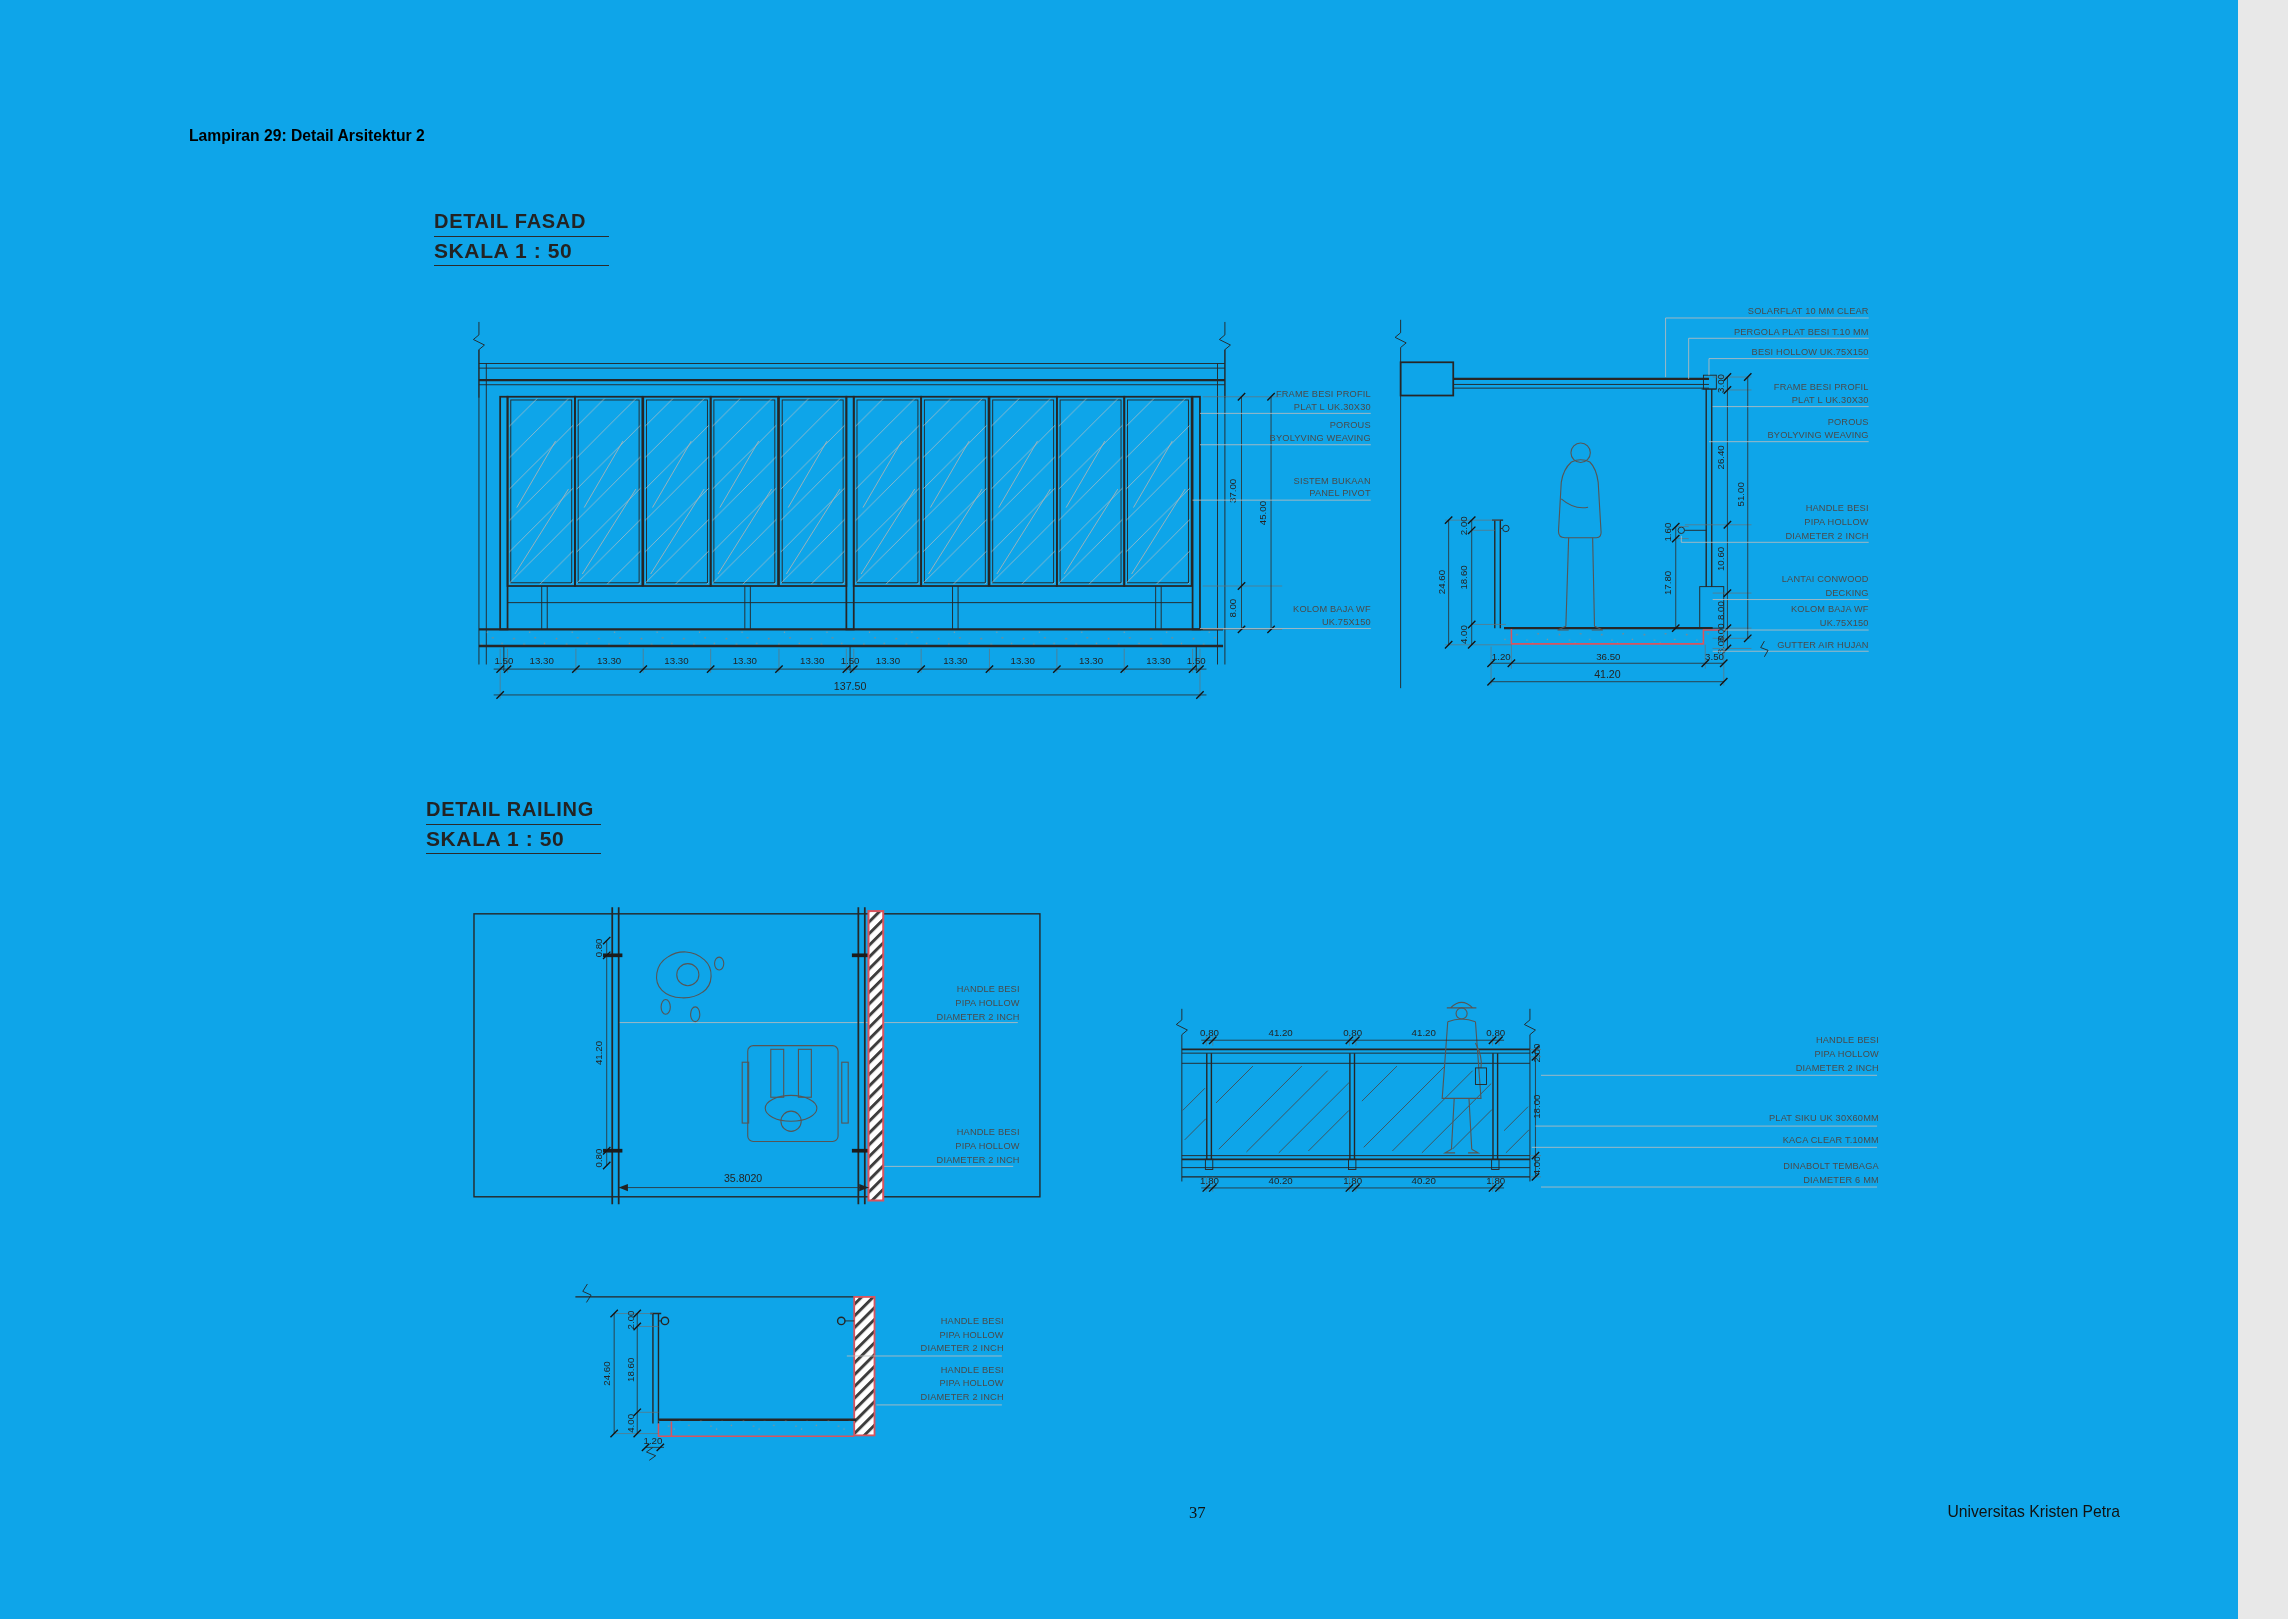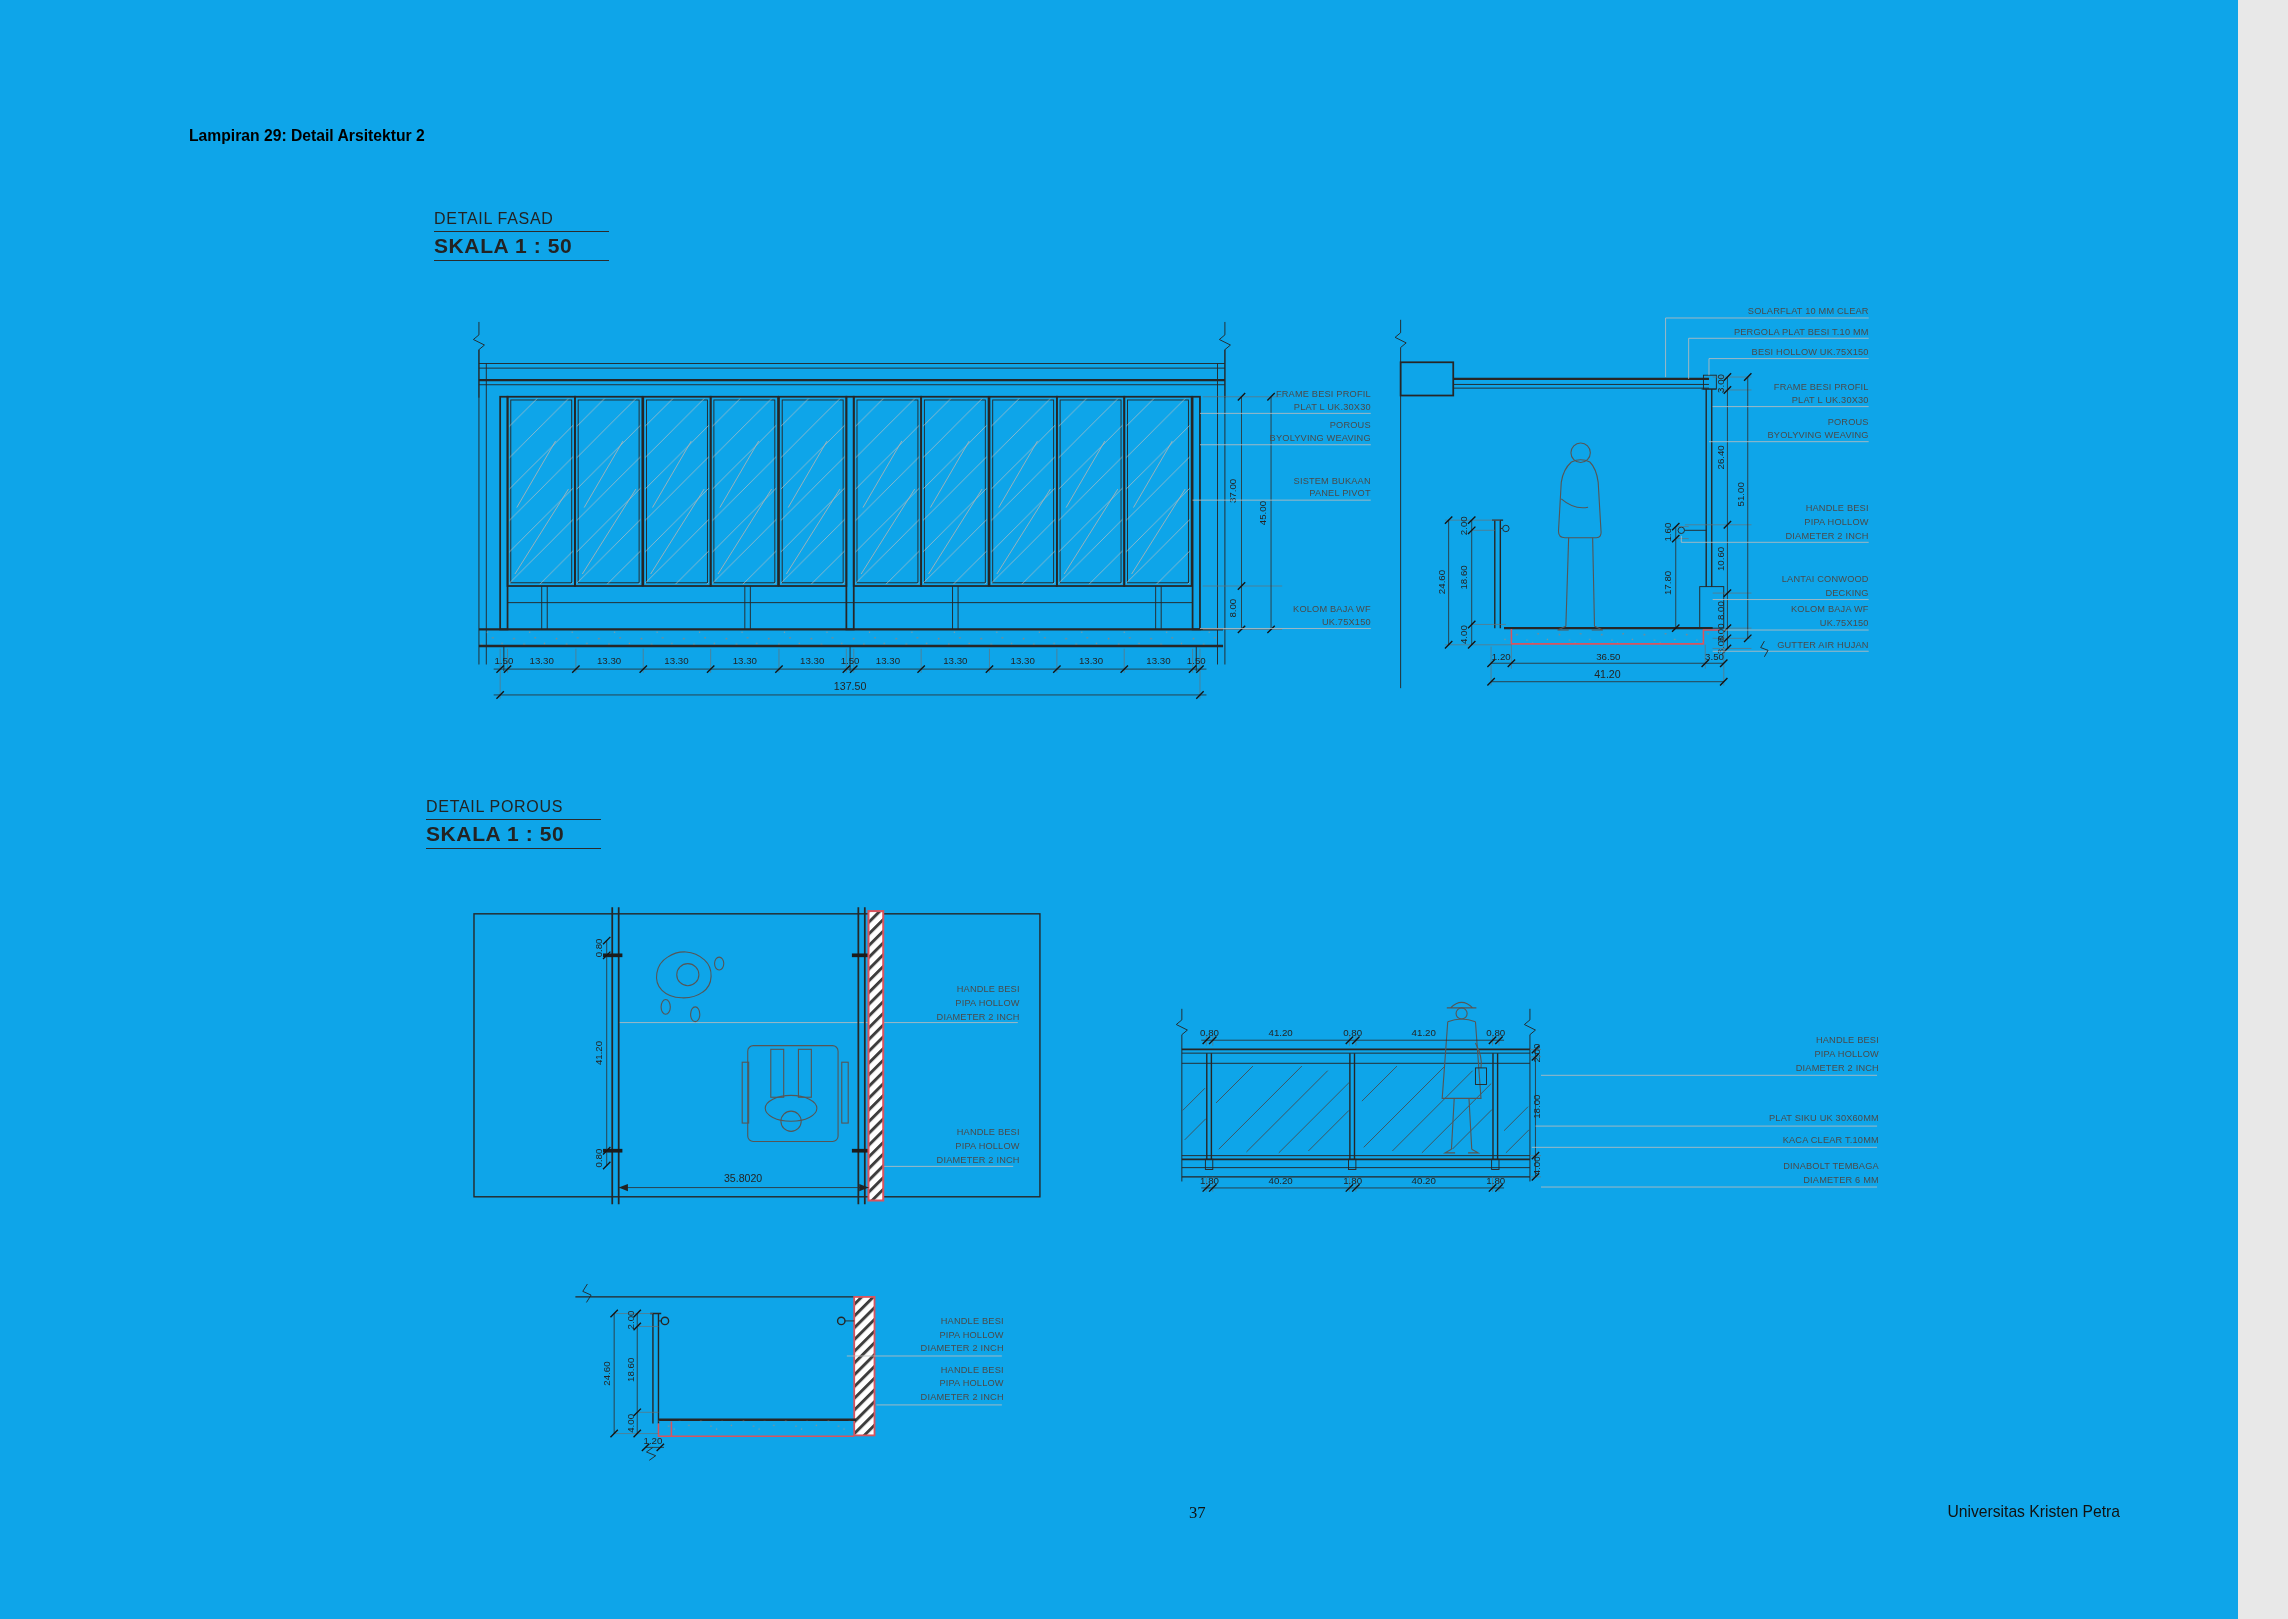--- a/index.html
+++ b/index.html
@@ -1,21 +1,21 @@
 <!DOCTYPE html>
 <html style="font-size:14.8px"><head>
 <meta charset="utf-8">
 <style>
   html,body{margin:0;padding:0;background:#e8e8e8;}
   .page{position:relative;width:2238px;height:1620px;background:#0ea5e9;overflow:hidden;
         font-family:"Liberation Sans",sans-serif;color:#1d1d1d;}
   .abs{position:absolute;}
   .doc-header{left:189px;top:127px;font-size:15.7px;font-weight:bold;color:#000;}
   .title-block{width:175px;}
-  .title-main{display:block;font-size:16px;font-weight:normal;letter-spacing:0.7px;color:#232323;
+  .title-main{display:block;font-size:20px;font-weight:bold;letter-spacing:0.7px;color:#232323;
               border-bottom:1.8px solid #2b2b2b;padding-bottom:2.8px;}
   .title-scale{display:block;font-size:21px;font-weight:bold;letter-spacing:0.6px;color:#232323;
               border-bottom:1.8px solid #2b2b2b;padding-bottom:2.8px;margin-top:1.8px;}
   .footer-num{left:1189px;top:1503px;font-family:"Liberation Serif",serif;font-size:16.6px;color:#111;}
   .footer-right{right:118px;top:1503px;font-size:15.7px;color:#111;text-align:right;}
   svg{position:absolute;overflow:visible;}
   svg text{font-family:"Liberation Sans",sans-serif;}
   .k{stroke:#262626;fill:none;}
   .w1{stroke-width:1;} .w15{stroke-width:1.5;} .w2{stroke-width:1.9;} .w3{stroke-width:2.6;}
   .dl{stroke:#2f2f2f;stroke-width:.9;fill:none;}
@@ -233,21 +233,21 @@
       <text class="an" x="525" y="253">DIAMETER 2 INCH</text>
       <text class="an" x="525" y="300">LANTAI CONWOOD</text>
       <text class="an" x="525" y="315">DECKING</text>
       <text class="an" x="525" y="333">KOLOM BAJA WF</text>
       <text class="an" x="525" y="348">UK.75X150</text>
       <text class="an" x="525" y="371">GUTTER AIR HUJAN</text>
     </g>
   </svg>
 
   <div class="abs title-block" style="left:426px;top:798px;">
-    <span class="title-main">DETAIL POROUS</span>
+    <span class="title-main">DETAIL RAILING</span>
     <span class="title-scale">SKALA 1 : 50</span>
   </div>
 
   <svg style="left:466px;top:900px;" width="628" height="318" viewBox="0 0 680 345">
     <rect x="8" y="15" width="614" height="307" class="k w15" fill="none"></rect>
     <path class="ld" d="M165,133 H598 M450,289 H593"></path>
     <g>
       <path class="k w2" d="M158,8 V330 M165,8 V330 M425,8 V330 M432,8 V330"></path>
       <rect x="148" y="58" width="21" height="4" fill="#1c1c1c"></rect>
       <rect x="148" y="270" width="21" height="4" fill="#1c1c1c"></rect>

